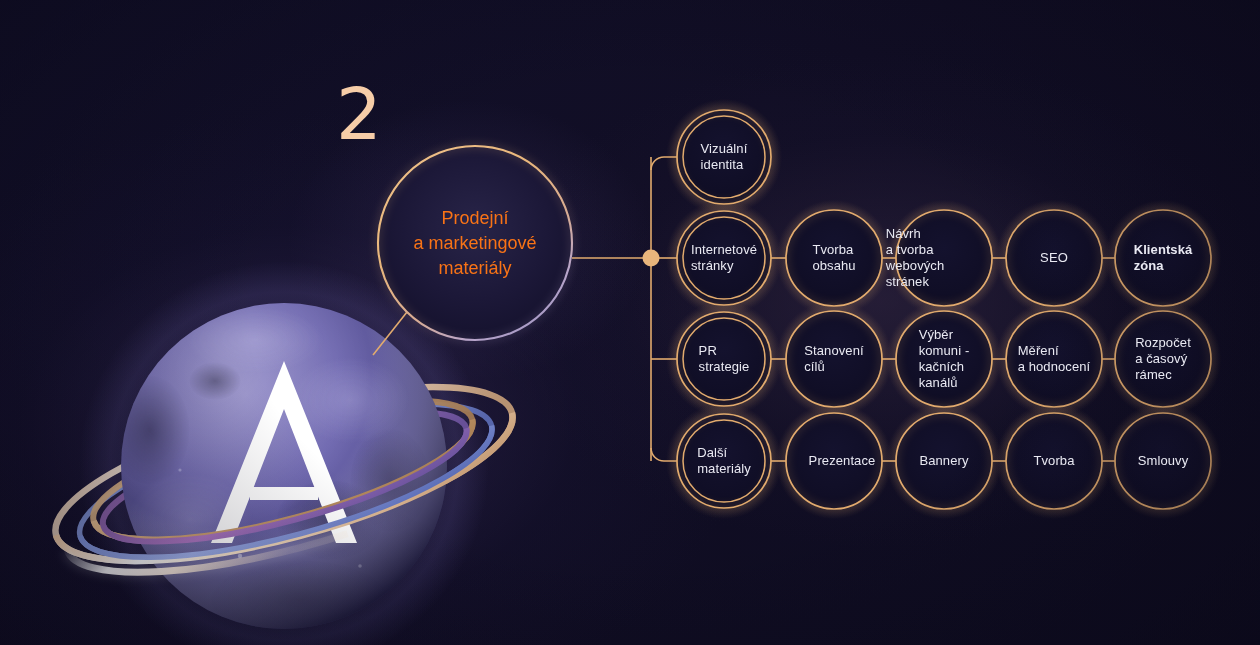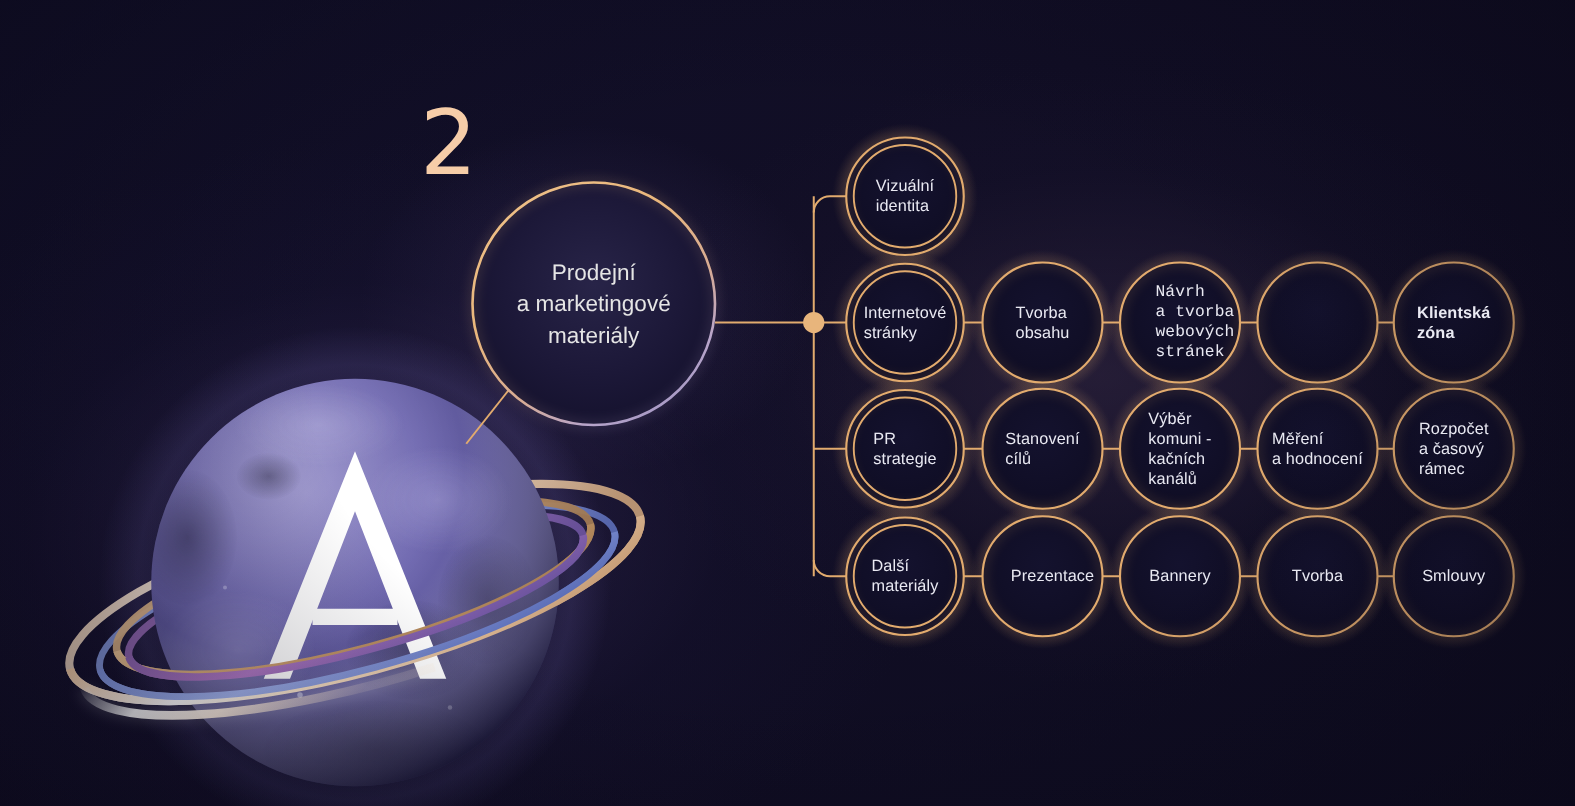--- a/index.html
+++ b/index.html
@@ -42,21 +42,21 @@
     color:#e9e9f2;
     font-size:13px;line-height:16px;
     letter-spacing:.1px;
     pointer-events:none;
     white-space:pre-line;
   }
   .hub-label{
     position:absolute;
     display:flex;align-items:center;justify-content:center;
     text-align:center;
-    color:#e5e5e5;
+    color:#f97316;
     font-size:18px;line-height:25px;
     white-space:pre-line;
   }
 </style>
 </head>
 <body>
 
 <div id="stage">
 
   <div class="bg-base"></div>
@@ -360,24 +360,25 @@
 a marketingové
 materiály</div>
 
   <div class="node-label" style="left:676px;top:127px;width:96px;height:60px;">Vizuální
 identita</div>
 
   <div class="node-label" style="left:674px;top:228px;width:100px;height:60px;">Internetové
 stránky</div>
   <div class="node-label" style="left:786px;top:228px;width:96px;height:60px;">Tvorba
 obsahu</div>
-  <div class="node-label" style="left:908px;top:218px;width:96px;height:80px;font-family:Liberation Mono, monospace;">Návrh
+  <div class="node-label" style="left:867px;top:218px;width:96px;height:80px;">Návrh
 a tvorba
 webových
 stránek</div>
+  <div class="node-label" style="left:1006px;top:228px;width:96px;height:60px;">SEO</div>
   <div class="node-label" style="left:1115px;top:228px;width:96px;height:60px;font-weight:bold;">Klientská
 zóna</div>
 
   <div class="node-label" style="left:786px;top:329px;width:96px;height:60px;">Stanovení
 cílů</div>
   <div class="node-label" style="left:676px;top:329px;width:96px;height:60px;">PR
 strategie</div>
   <div class="node-label" style="left:896px;top:319px;width:96px;height:80px;">Výběr
 komuni -
 kačních

